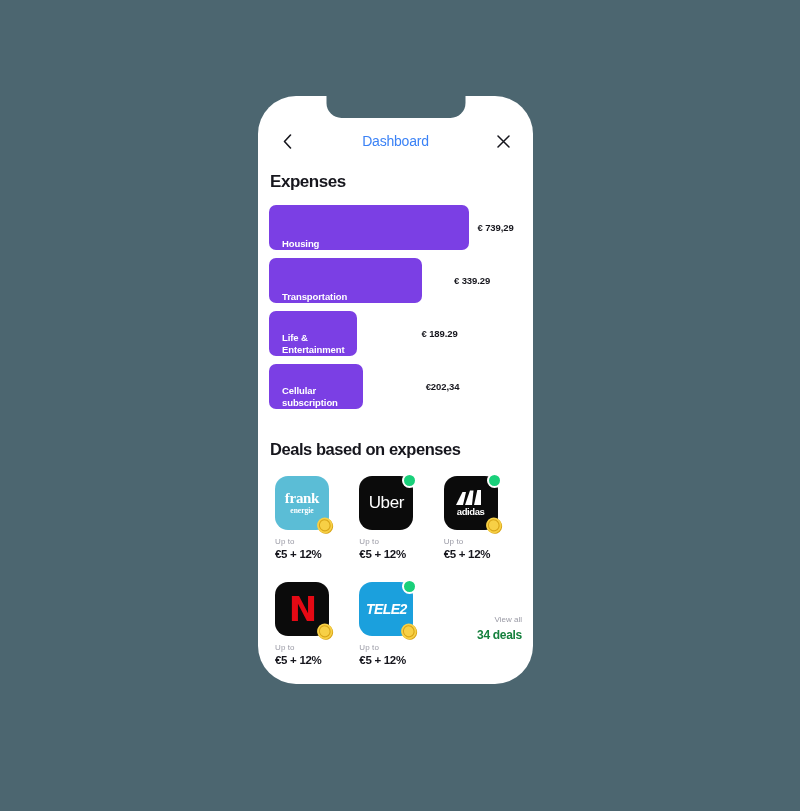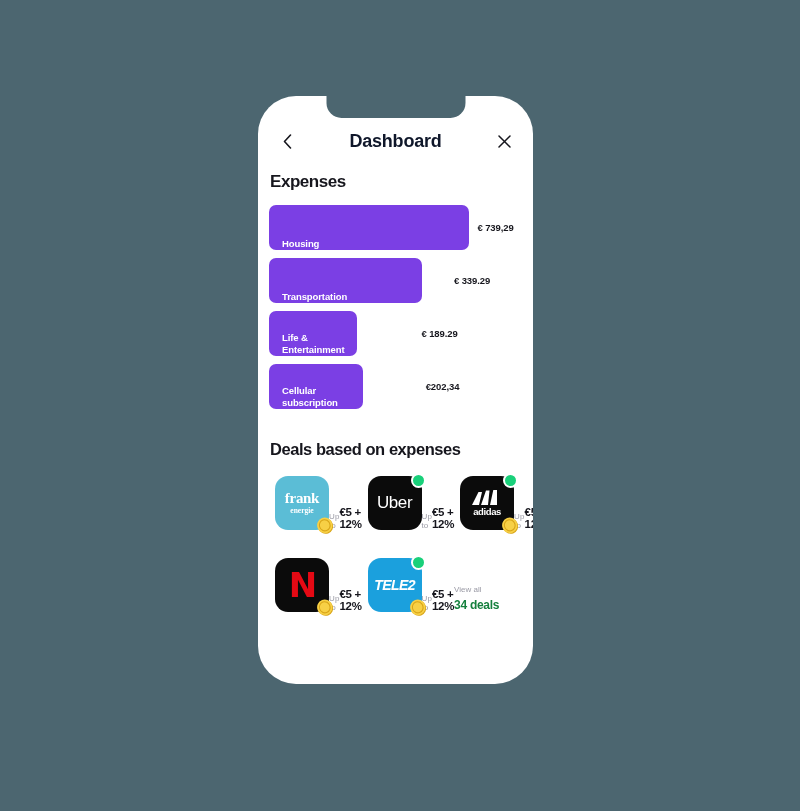--- a/index.html
+++ b/index.html
@@ -55,23 +55,23 @@
   }
   #app-header .hdr-icon {
     width: 22px;
     height: 22px;
     display: flex;
     align-items: center;
     justify-content: center;
     cursor: pointer;
   }
   #header-title {
-    font-size: 18px;
-    font-weight: bold;
-    color: #0f172a;
+    font-size: 14px;
+    font-weight: normal;
+    color: #3b82f6;
     letter-spacing: -0.2px;
   }
 
   
   #app-body {
     position: absolute;
     left: 0;
     top: 62px;
     width: 100%;
     bottom: 0;
@@ -126,22 +126,22 @@
 
   
   #deals-grid {
     margin-top: 17px;
     display: grid;
     grid-template-columns: repeat(3, 1fr);
     row-gap: 22px;
   }
   .deal-cell {
     display: flex;
-    flex-direction: row;
-    align-items: flex-end;
+    flex-direction: column;
+    align-items: flex-start;
     padding-left: 6px;
   }
   .tile-wrap {
     position: relative;
     width: 54px;
     height: 54px;
   }
   .deal-tile {
     width: 54px;
     height: 54px;
@@ -236,21 +236,21 @@
     font-size: 14px;
     font-weight: bold;
     font-style: italic;
     letter-spacing: -0.6px;
   }
 
   
   #view-all-cell {
     display: flex;
     flex-direction: column;
-    align-items: flex-start;
+    align-items: flex-end;
     justify-content: flex-start;
     padding-top: 33px;
     cursor: pointer;
   }
   #view-all-label {
     font-size: 8px;
     color: #9a9aa5;
   }
   #view-all-count {
     margin-top: 4px;

